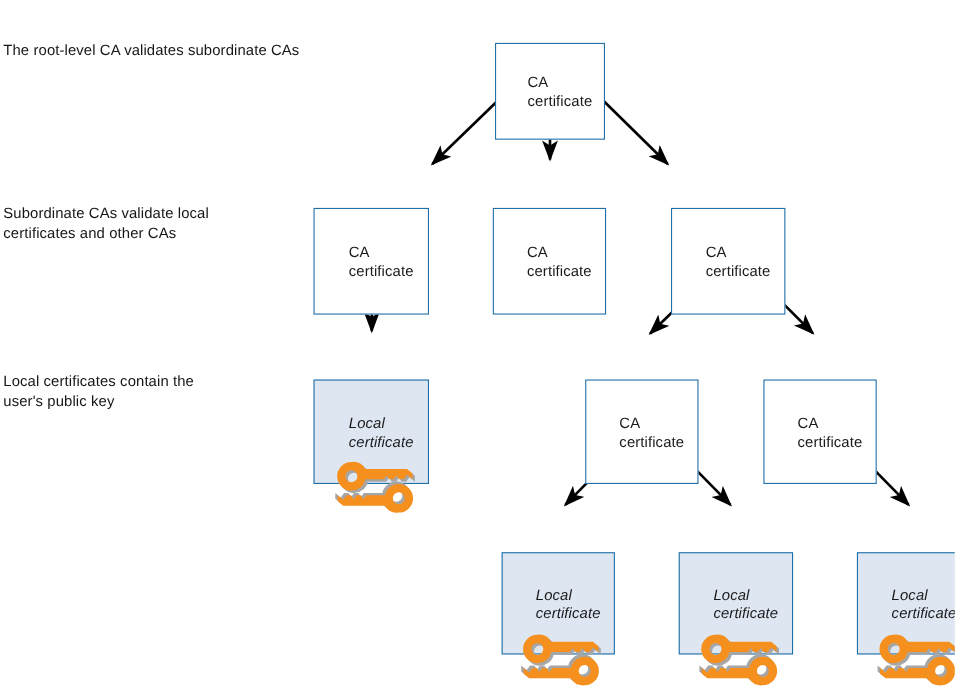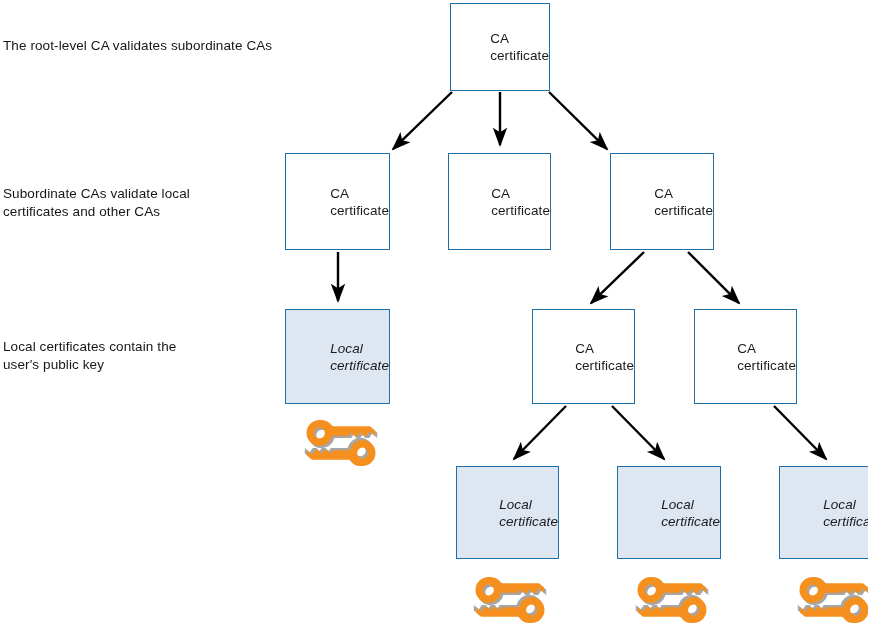--- a/index.html
+++ b/index.html
@@ -26,21 +26,22 @@
     height: 633px;
     pointer-events: none;
   }
   .node-box {
     position: absolute;
     box-sizing: border-box;
     border: 1px solid #1F6FA8;
     background: #ffffff;
     display: flex;
     align-items: center;
-    justify-content: flex-end;
+    justify-content: center;
+    margin-top: 36px;
   }
   .node-box.filled {
     background: #DEE6F2;
     font-style: italic;
   }
   .node-label {
     font-size: 13.5px;
     line-height: 17px;
     color: #1a1a1a;
     padding-left: 18px;

